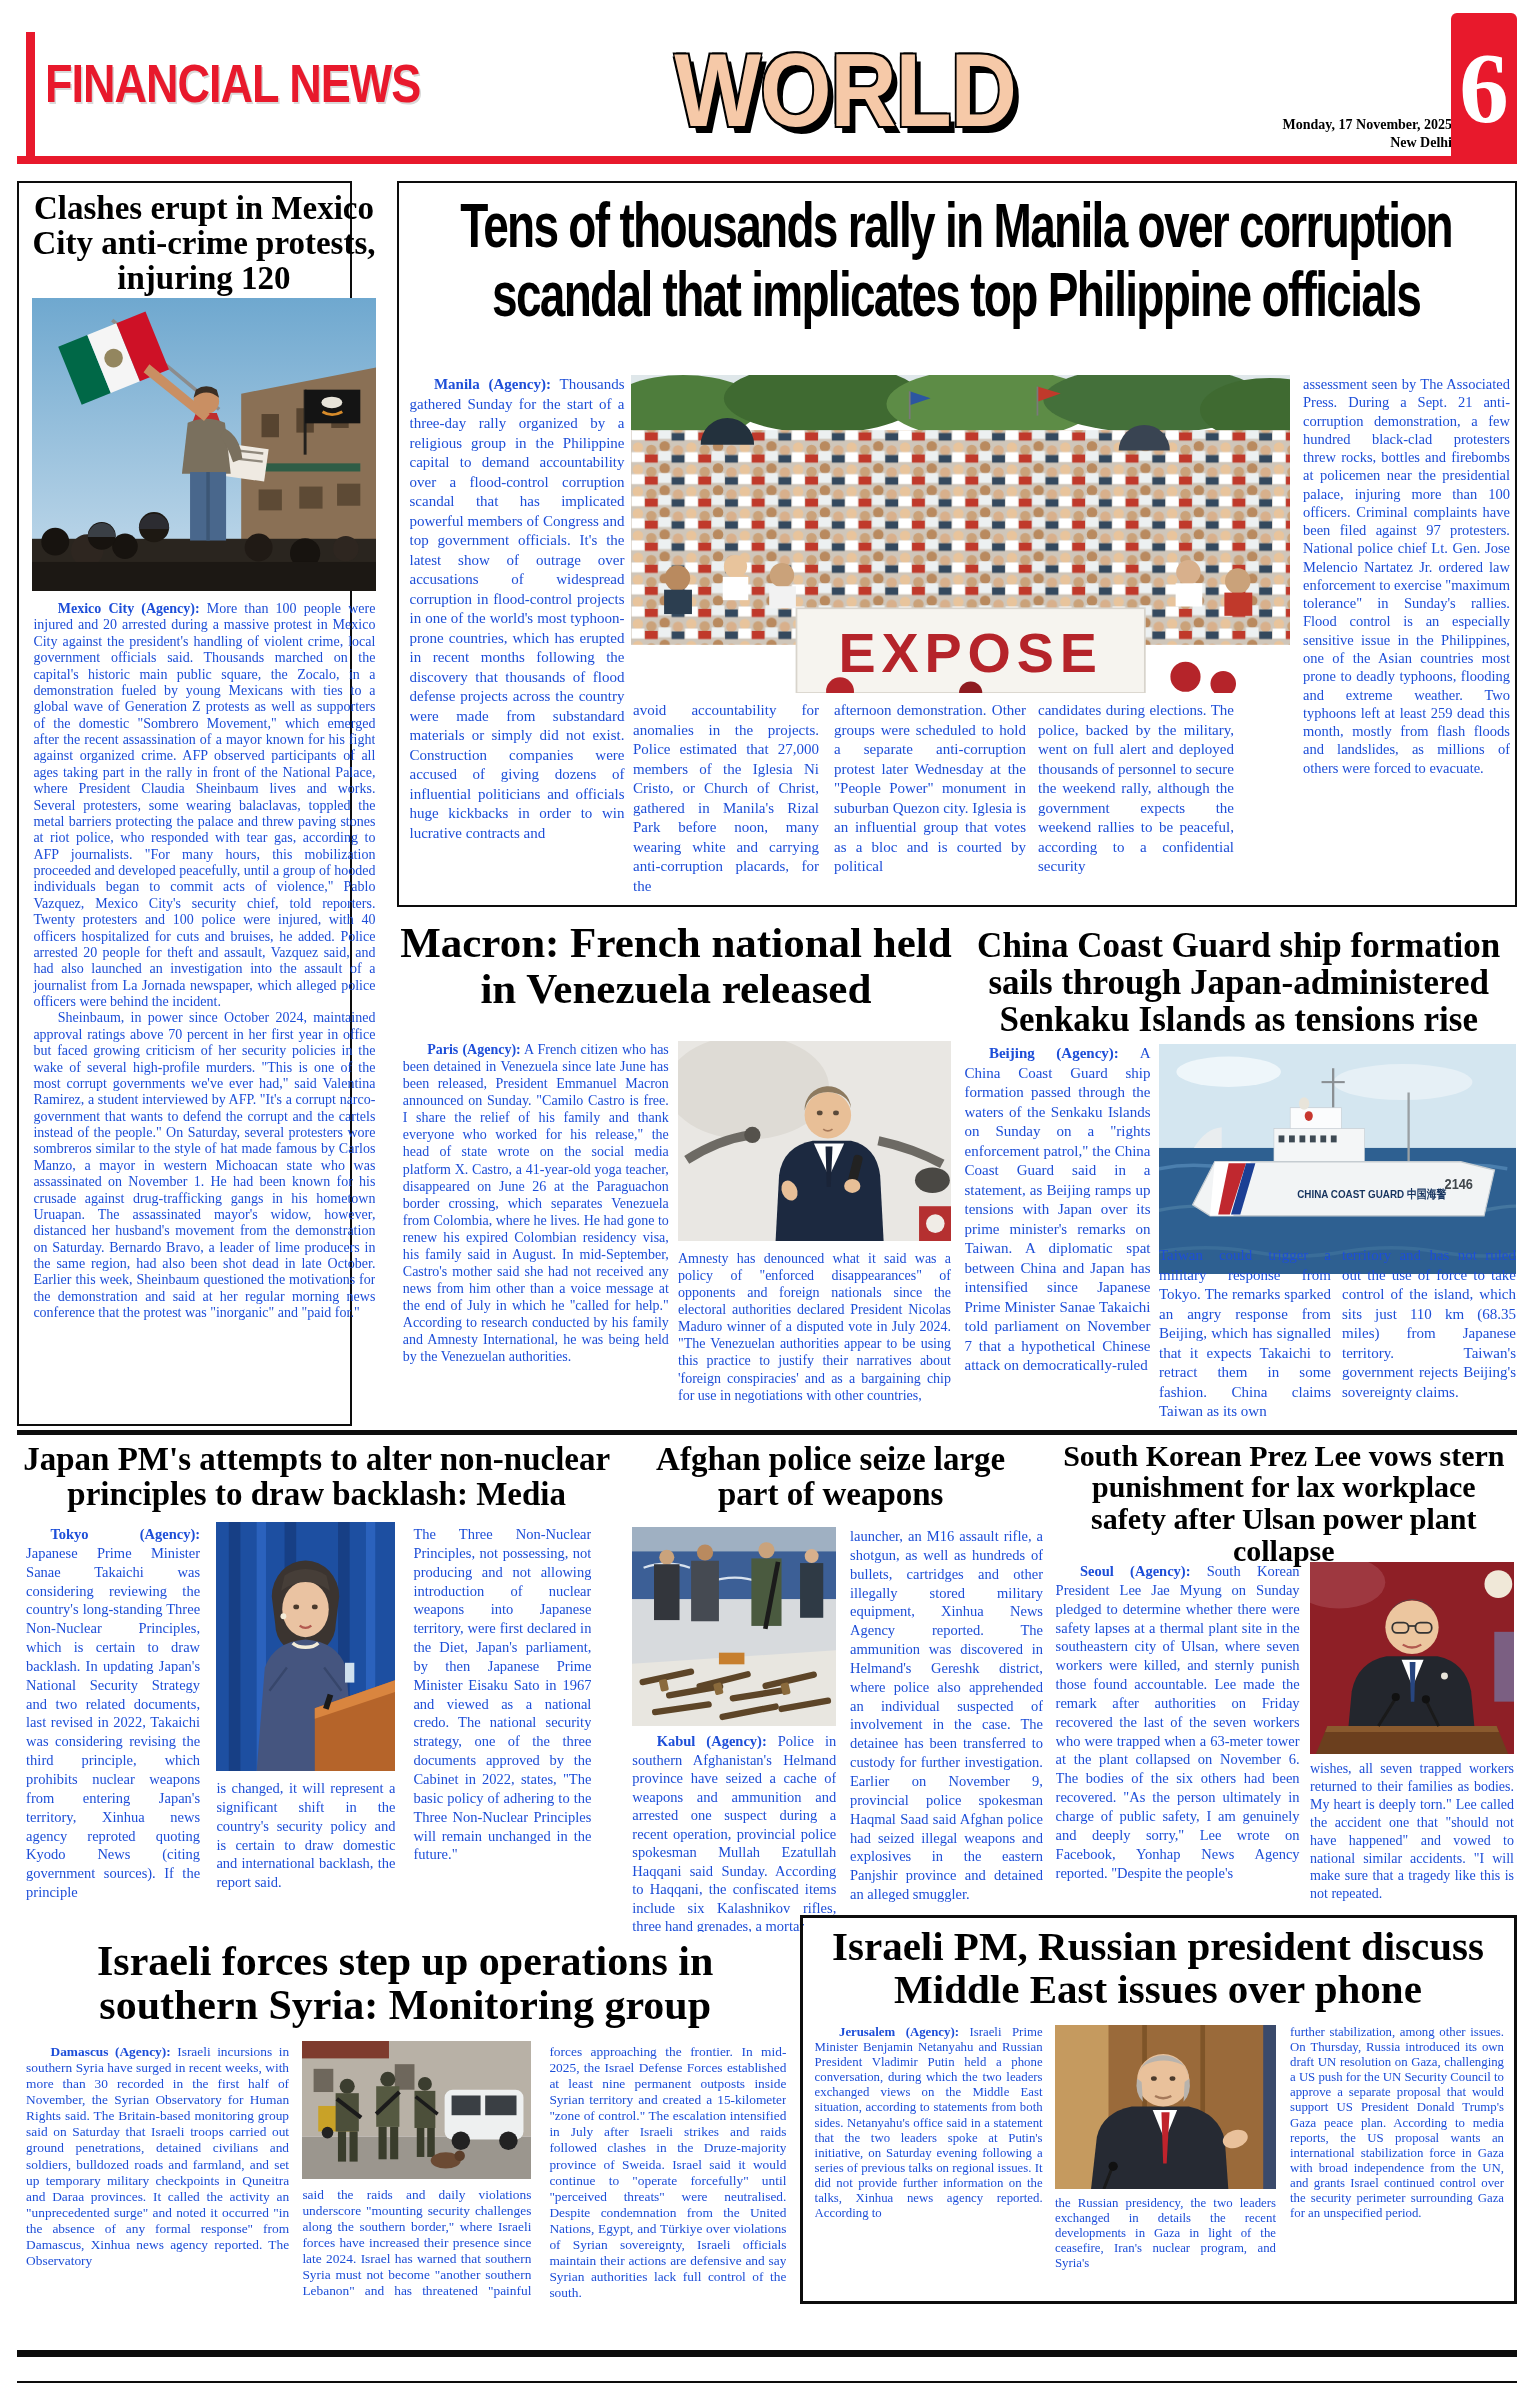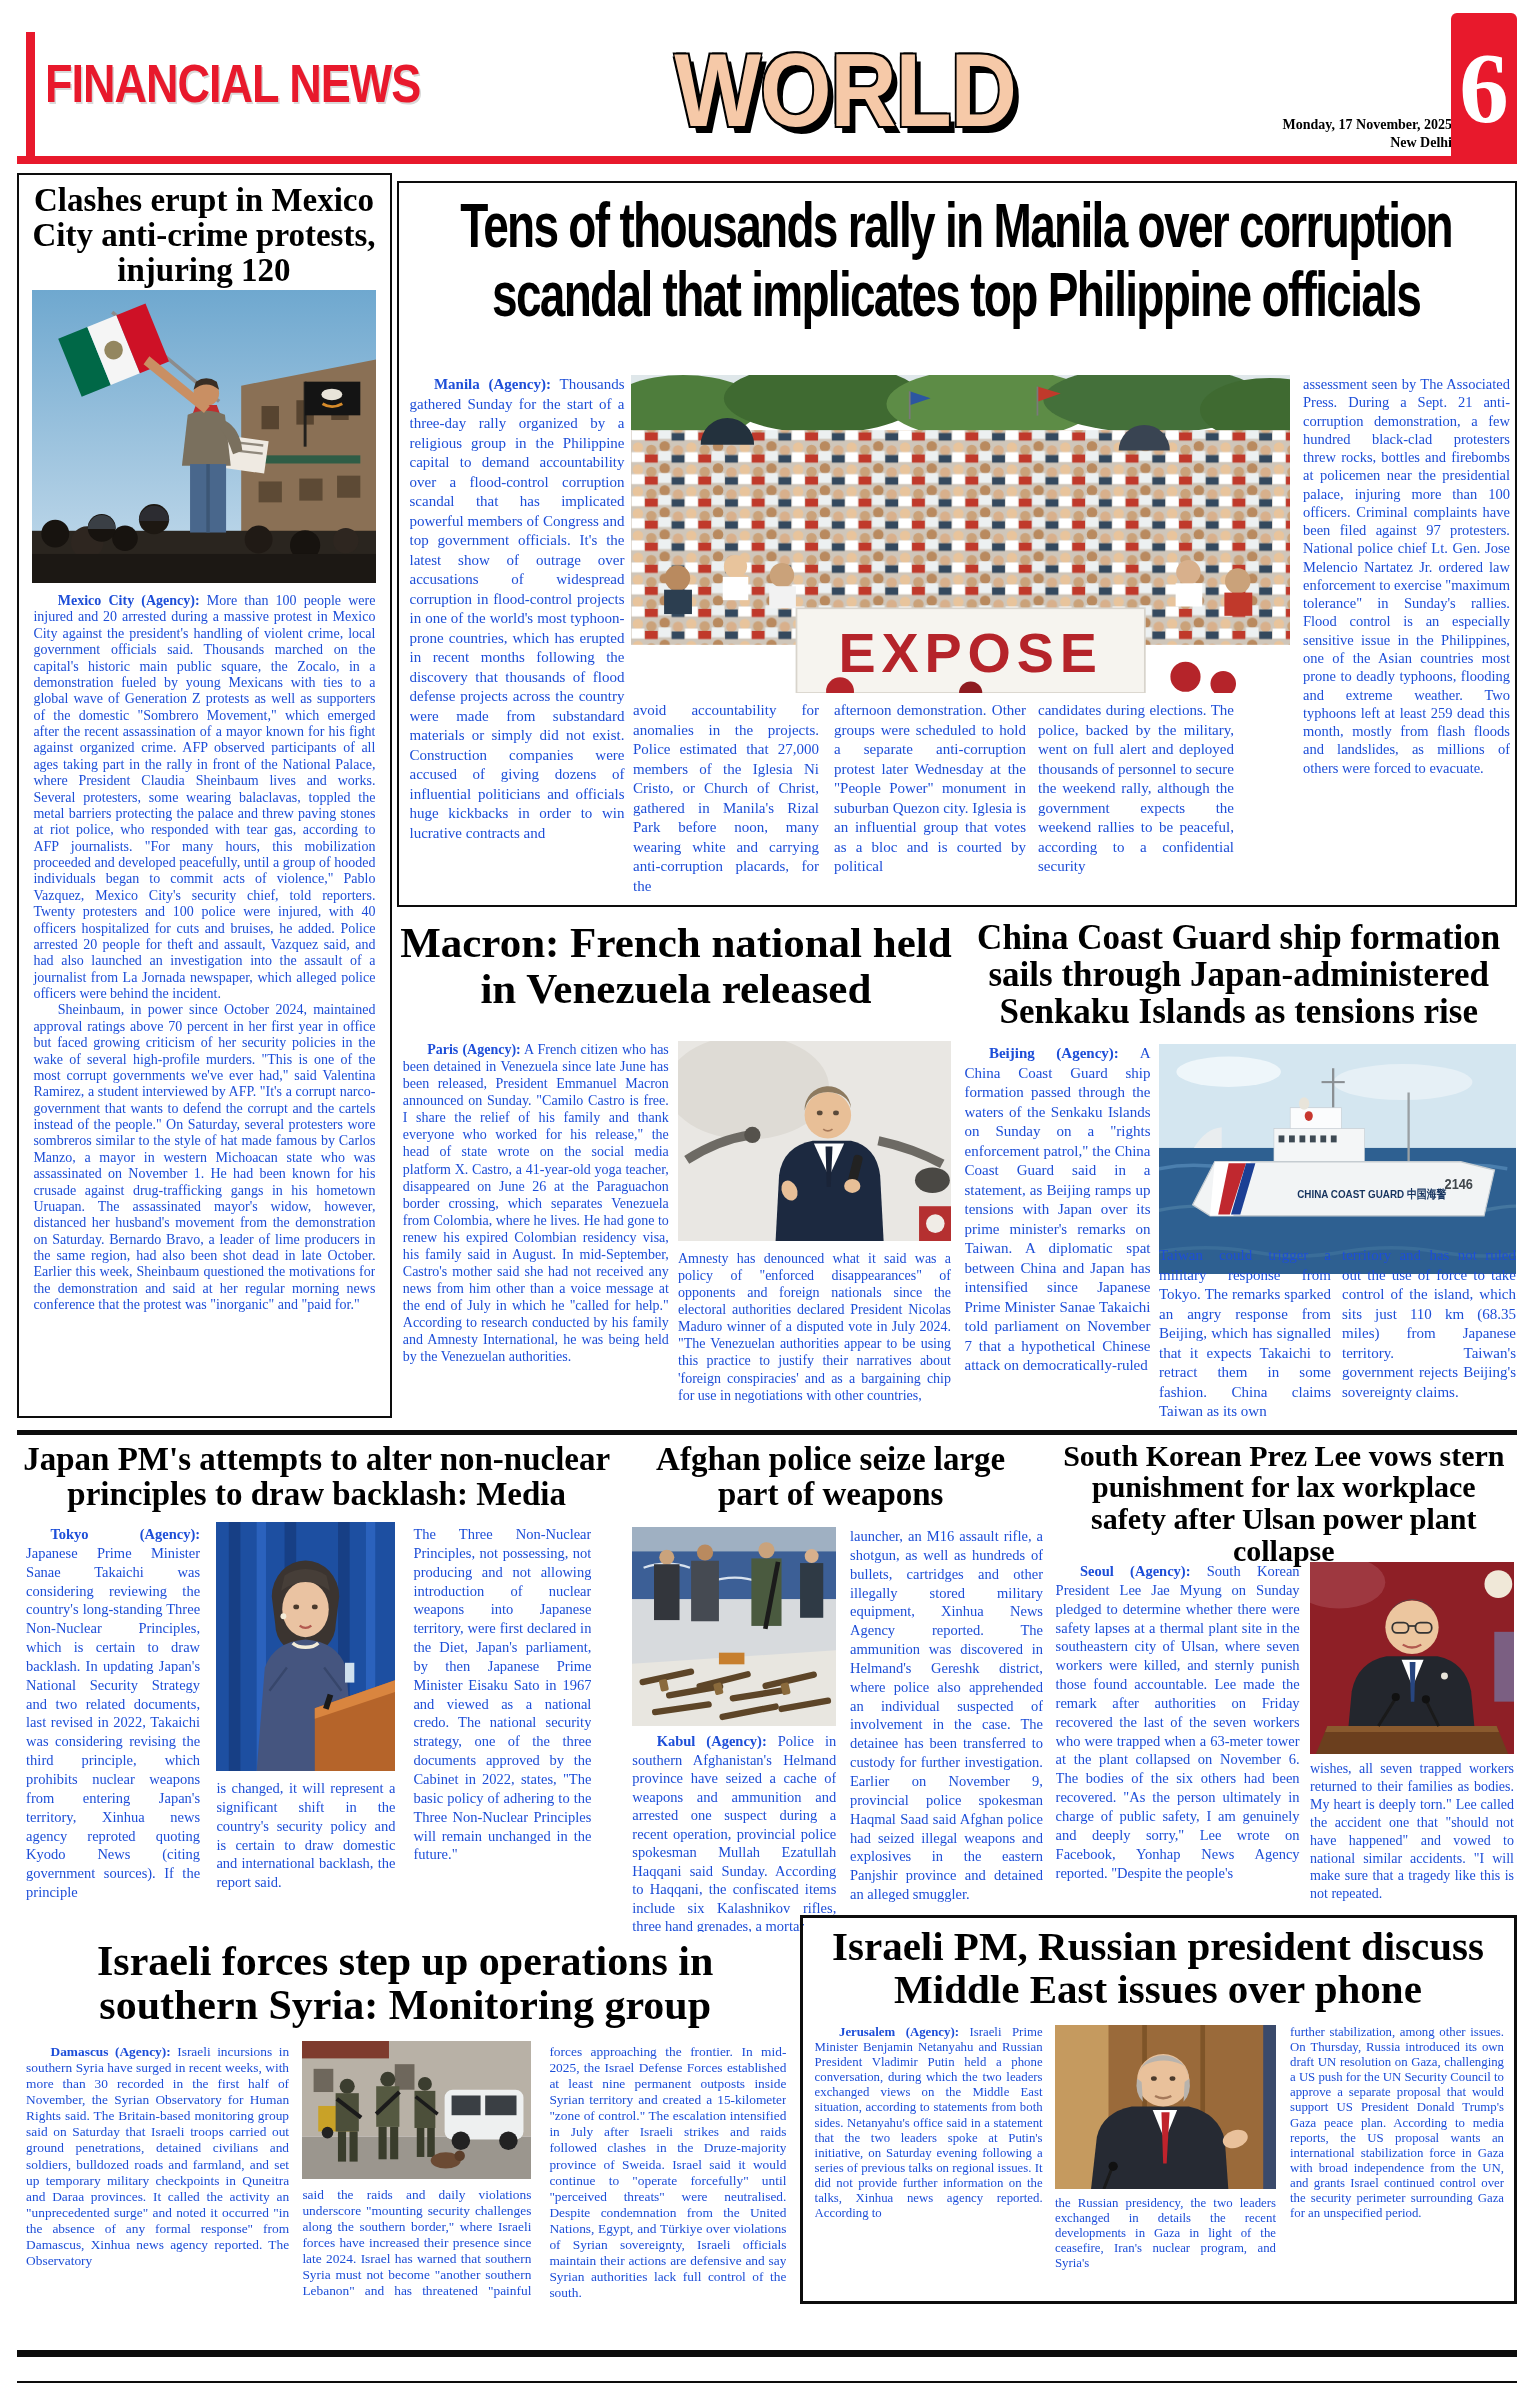--- a/index.html
+++ b/index.html
@@ -39,21 +39,21 @@
     <div class="abs hdate" style="left:1231px;top:116px;width:221px;font-size:14px;">
       <div>Monday, 17 November, 2025</div>
       <div>New Delhi</div>
     </div>
     <div class="pagenum" style="left:1451px;top:12.8px;width:66px;height:150px;font-size:99px;">
       <span>6</span>
     </div>
     <div class="redrule" style="left:17.4px;top:156px;width:1500px;height:8.1px;"></div>
   </div>
 
-  <div class="box" style="left:17.4px;top:173px;width:375px;height:1245px;">
+  <div class="box" style="left:17.4px;top:181px;width:335px;height:1245px;">
     <div class="abs headline" style="left:4.6px;top:8.1px;width:360px;font-size:33px;">Clashes erupt in Mexico City anti-crime protests, injuring 120</div>
     <div class="photo" style="left:12.8px;top:115px;width:344px;height:293px;">
       <svg viewBox="0 0 592 505" preserveAspectRatio="none">
         <defs>
             <linearGradient id="sky1" x1="0" y1="0" x2="0" y2="1">
           <stop offset="0" stop-color="#6fa8cf"></stop>
               <stop offset="1" stop-color="#c6dcec"></stop>
             </linearGradient>
           </defs>
         <rect width="592" height="505" fill="url(#sky1)"></rect>
@@ -189,21 +189,21 @@
         <path d="M250,152 q8,6 16,0" stroke="#a5795a" stroke-width="3" fill="none"></path>
         <rect x="296" y="196" width="16" height="62" rx="7" transform="rotate(14 304 227)" fill="#222"></rect>
         <ellipse cx="300" cy="250" rx="14" ry="12" fill="#e8bf97"></ellipse>
         <ellipse cx="192" cy="258" rx="13" ry="18" fill="#e8bf97" transform="rotate(-24 192 258)"></ellipse>
       </svg>
     </div>
     <div class="body-col" style="position:absolute;left:281px;top:338px;width:273px;height:174px;font-size:14px;line-height:1.22;">Amnesty has denounced what it said was a policy of "enforced disappearances" of opponents and foreign nationals since the electoral authorities declared President Nicolas Maduro winner of a disputed vote in July 2024. "The Venezuelan authorities appear to be using this practice to justify their narratives about 'foreign conspiracies' and as a bargaining chip for use in negotiations with other countries,</div>
   </div>
 
   <div class="abs" style="left:961px;top:912px;width:556px;height:517px;">
-    <div class="abs headline" style="left:1.2px;top:7px;width:553px;font-size:35px;">China Coast Guard ship formation sails through Japan-administered Senkaku Islands as tensions rise</div>
+    <div class="abs headline" style="left:1.2px;top:15px;width:553px;font-size:35px;">China Coast Guard ship formation sails through Japan-administered Senkaku Islands as tensions rise</div>
     <div class="body-col" style="position:absolute;left:3.5px;top:132px;width:186px;height:378px;font-size:15px;line-height:1.3;">
       <div class="indent"><span class="dl">Beijing (Agency):</span><span> A China Coast Guard ship formation passed through the waters of the Senkaku Islands on Sunday on a "rights enforcement patrol," the China Coast Guard said in a statement, as Beijing ramps up tensions with Japan over its prime minister's remarks on Taiwan. A diplomatic spat between China and Japan has intensified since Japanese Prime Minister Sanae Takaichi told parliament on November 7 that a hypothetical Chinese attack on democratically-ruled</span></div>
     </div>
     <div class="photo" style="left:198px;top:132px;width:357px;height:230px;">
       <svg viewBox="0 0 615 332" preserveAspectRatio="none">
         <rect width="615" height="150" fill="#d4e6f0"></rect>
         <ellipse cx="120" cy="40" rx="90" ry="22" fill="#eef6fa"></ellipse>
           <ellipse cx="420" cy="55" rx="120" ry="26" fill="#e6f0f6"></ellipse>
         <rect y="150" width="615" height="182" fill="#2e6091"></rect>
         <path d="M0,180 q60,-10 120,0 t120,0 t120,0 t120,0 t120,0" stroke="#4b7fae" stroke-width="5" fill="none"></path>

